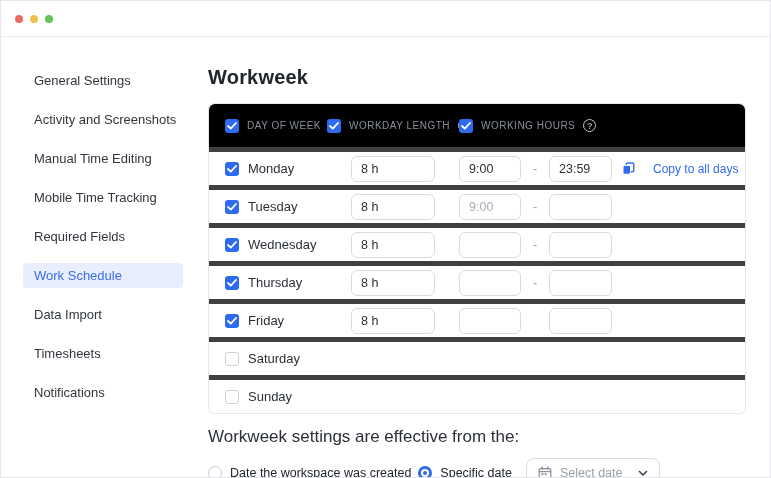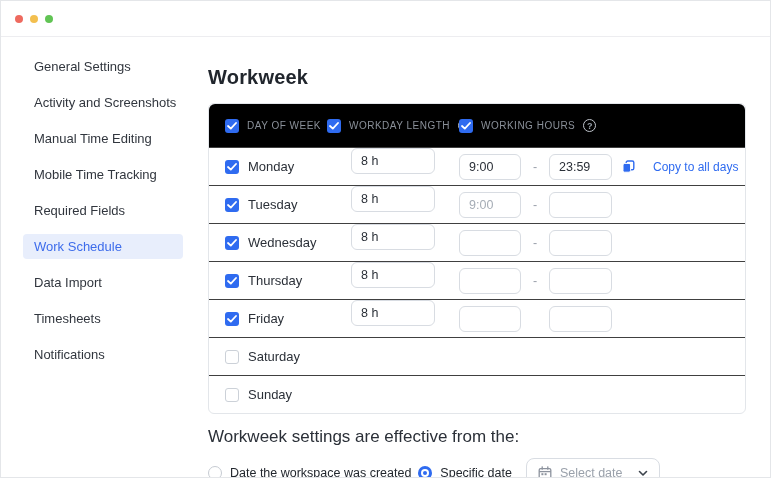--- a/index.html
+++ b/index.html
@@ -9,36 +9,36 @@
   .window { width:771px; height:478px; border:1px solid #e4e6e9; background:#fff; overflow:hidden; position:relative; }
 
   
   .titlebar { height:36px; border-bottom:1px solid #ededf0; display:flex; align-items:center; padding-left:14px; gap:7px; }
   .dot { width:8px; height:8px; border-radius:50%; }
 
   .layout { display:flex; height:441px; }
 
   
   .sidebar { width:207px; flex-shrink:0; padding-top:17px; }
-  .side-item { height:25px; line-height:25px; margin:0 0 11px 22px; width:160px; padding-left:11px;
+  .side-item { height:25px; line-height:25px; margin:14px 0 11px 22px; width:160px; padding-left:11px;
                border-radius:4px; font-size:13px; color:#31363e; cursor:pointer; white-space:nowrap; }
   .side-item.active { background:#e8eefc; color:#3d6ceb; }
 
   
   .main { padding-top:16px; }
   .page-title { font-size:20px; font-weight:600; color:#21262d; letter-spacing:.2px; }
 
   .card { margin-top:14px; width:538px; border:1px solid #e3e6ea; border-radius:6px; background:#fff; }
 
   .thead { position:relative; height:43px; background:#000000; border-radius:6px 6px 0 0; }
   .hgroup { position:absolute; top:0; height:43px; display:flex; align-items:center; gap:8px; white-space:nowrap; }
   .hg1 { left:16px; } .hg2 { left:118px; } .hg3 { left:250px; }
   .hlabel { font-size:10px; font-weight:500; letter-spacing:.05em; color:#8a9099; }
 
-  .row { height:38px; display:flex; padding-left:16px; border-top:1px solid #404040; }
+  .row { height:38px; display:flex; align-items:center; padding-left:16px; border-top:5px solid #404040; }
   .cell-day { width:126px; display:flex; align-items:center; gap:9px; }
   .day-label { font-size:13px; color:#2b3038; }
 
   .cb { width:14px; height:14px; border-radius:3px; display:inline-flex; align-items:center; justify-content:center; flex-shrink:0; cursor:pointer; }
   .cb.checked { background:#2f6bf0; }
   .cb.unchecked { background:#fff; border:1.5px solid #ccd1d8; }
 
   input.fld { height:26px; border:1px solid #d8dce2; border-radius:6px; padding:0 9px; font-family:"Liberation Sans",sans-serif;
               font-size:12.5px; color:#2b3038; outline:none; background:#fff; }
   input.fld::placeholder { color:#a6adb6; }

